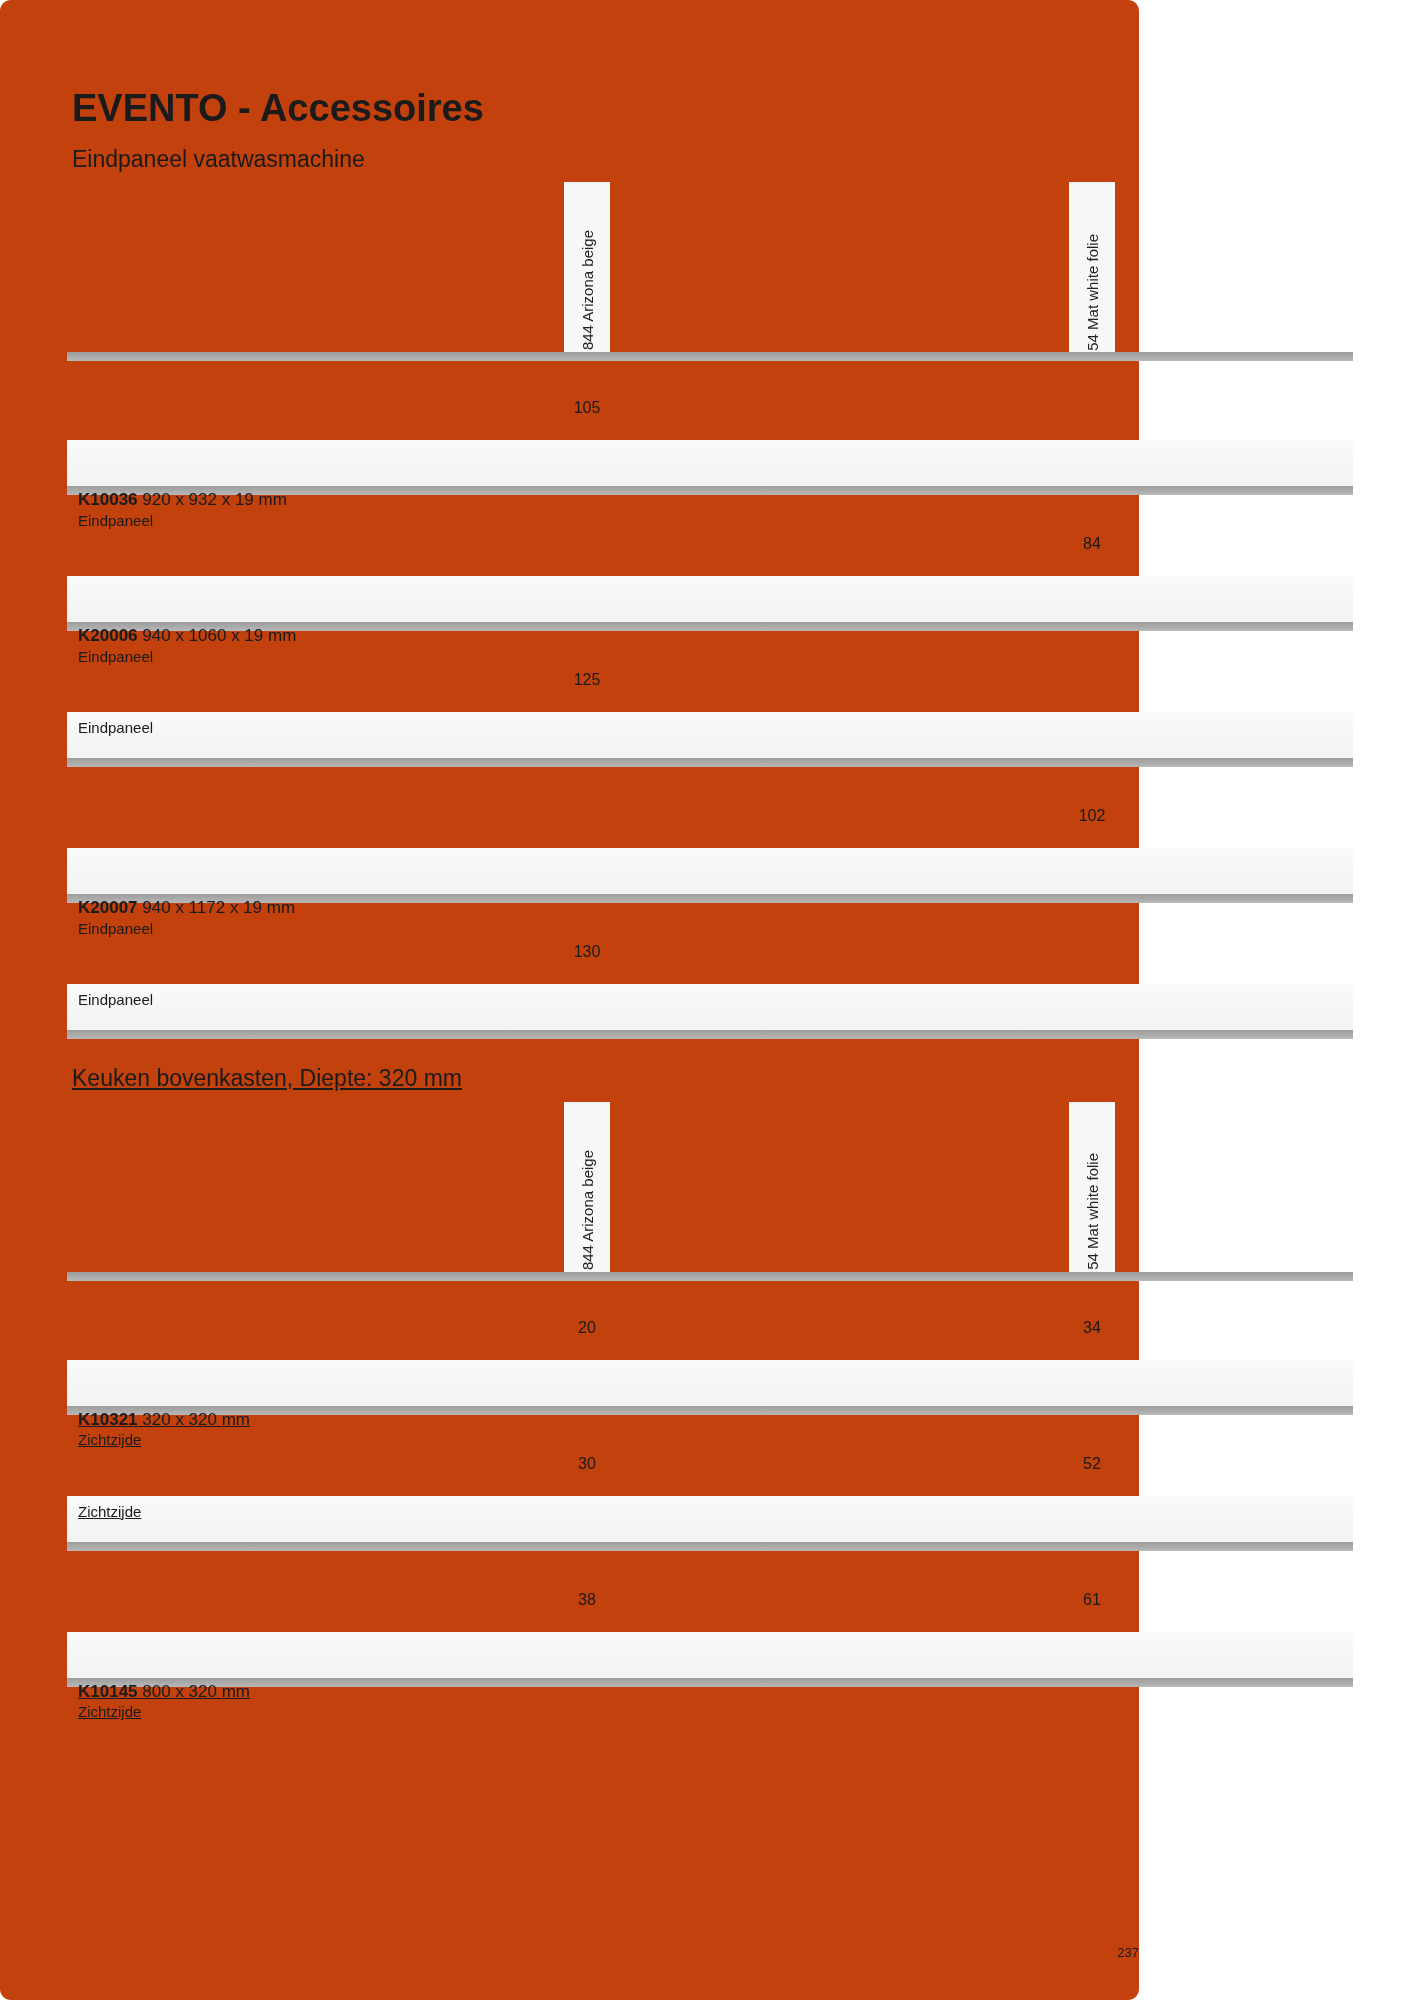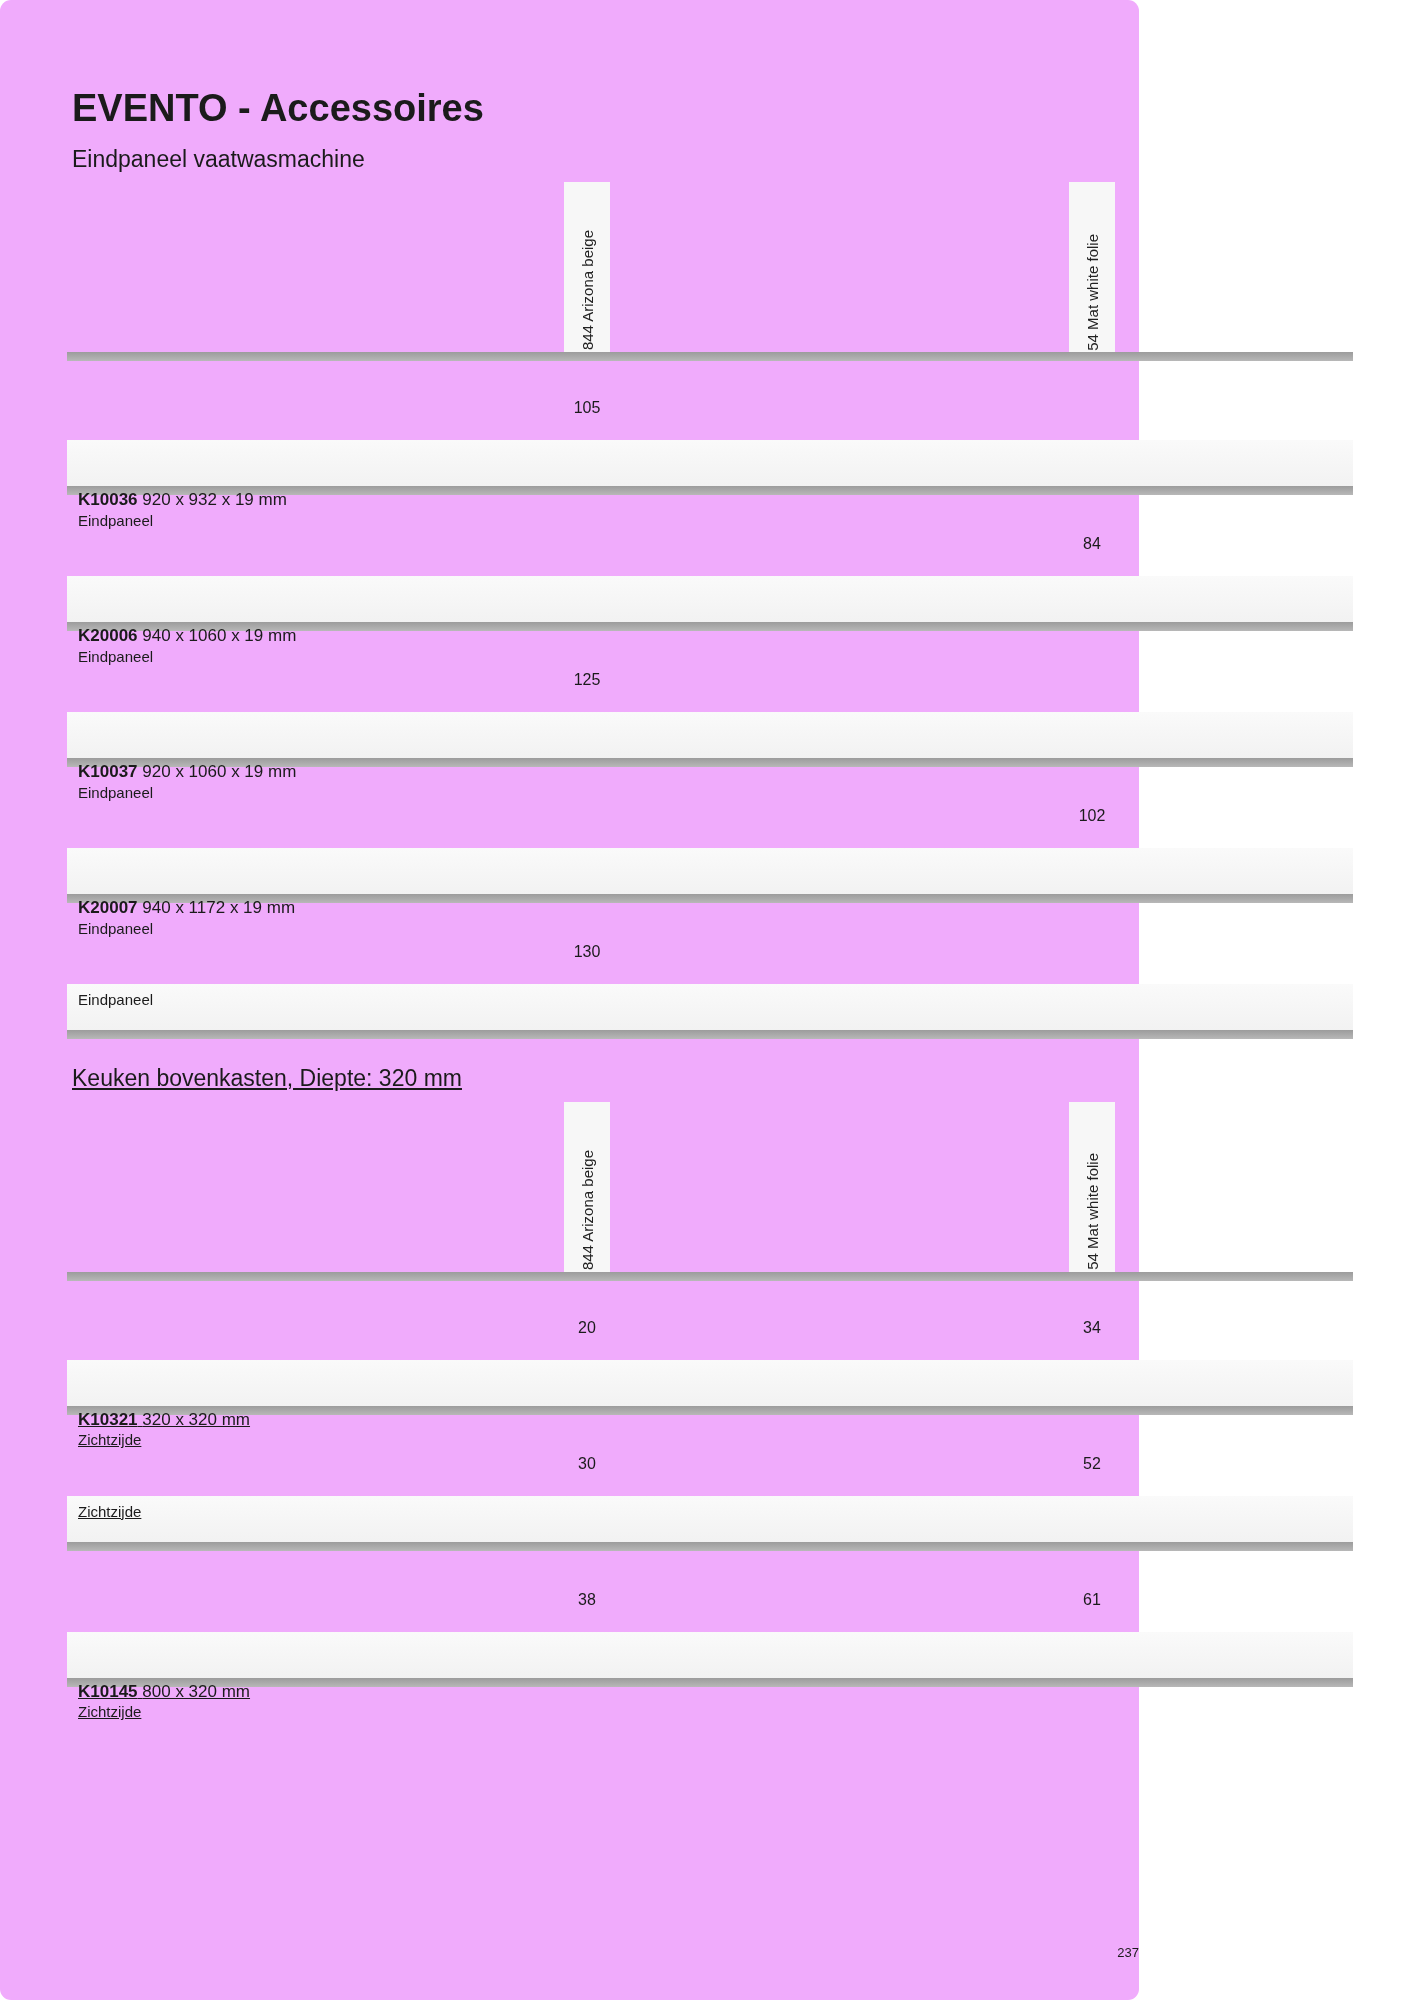--- a/index.html
+++ b/index.html
@@ -4,21 +4,21 @@
 <style>
   * { box-sizing: border-box; }
   html, body { margin: 0; padding: 0; }
   body {
     width: 1413px; height: 2000px;
     background: #ffffff;
     font-family: "Liberation Sans", sans-serif;
     color: #1b1b1b;
     overflow: hidden;
   }
-  .page { position: relative; width: 1139px; height: 2000px; background:#f0abfc;border-radius:11px; }
+  .page { position: relative; width: 1139px; height: 2000px; background:#c2410c;border-radius:11px; }
   .content { position: absolute; left: 67px; top: 0; width: 1286px; }
 
   .title {
     font-weight: 700; font-size: 38px; line-height: 1.1;
     margin: 88px 0 0 5px;
   }
   .section-heading {
     font-weight: 400; font-size: 23px; line-height: 1.15;
     margin: 16px 0 0 5px;
   }
@@ -108,21 +108,20 @@
     </div>
     <div class="hbar row-bar"></div>
   </div>
 
   <div class="row">
     <div class="price-line">
       <span class="price price-1">125</span>
       <span class="price price-2"></span>
     </div>
     <div class="band">
-      <div class="code-line"><span class="code">K10037</span> <span class="dims">920 x 1060 x 19 mm</span></div>
       <div class="sublabel">Eindpaneel</div>
     </div>
     <div class="hbar row-bar"></div>
   </div>
 
   <div class="row">
     <div class="price-line">
       <span class="price price-1"></span>
       <span class="price price-2">102</span>
     </div>

